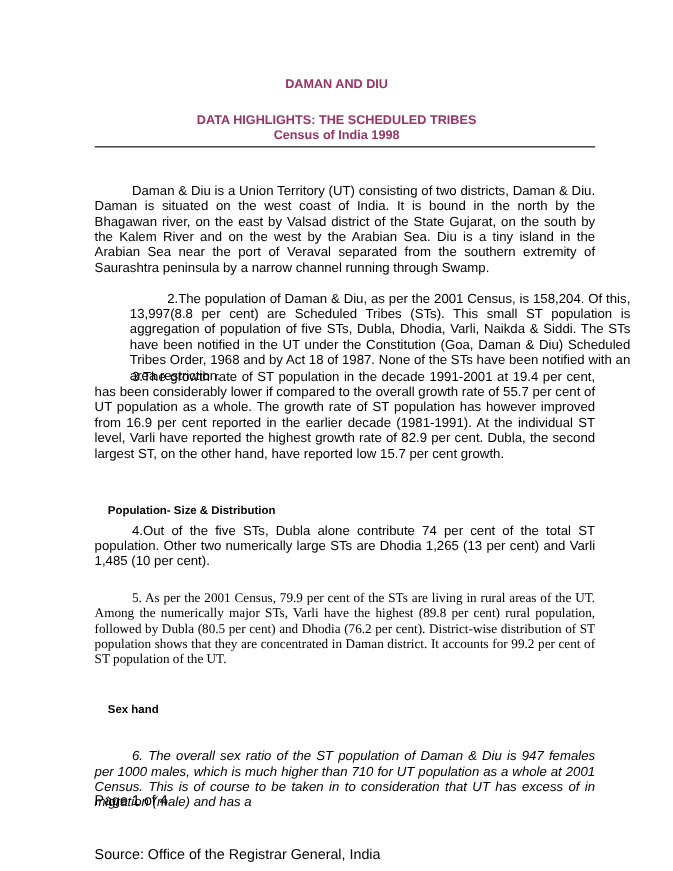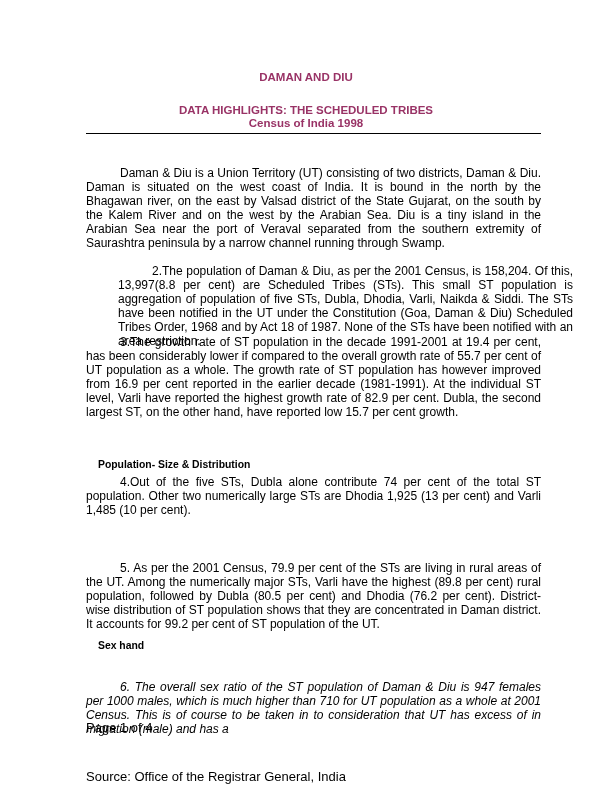--- a/index.html
+++ b/index.html
@@ -14,42 +14,42 @@
           border-top: 1px solid #000; }
   .para { position: absolute; left: 86px; width: 455px; font-size: 12px;
           line-height: 14px; text-align: justify; margin: 0; }
   .para .indent { display: inline-block; width: 34px; }
   .heading { position: absolute; left: 86px; font-size: 10.4px; font-weight: bold; margin: 12px; }
   #p1 { top: 166px; }
   #p2 { top: 264px; margin-left: 32px; }
   #p3 { top: 335px; }
   #h1 { top: 447px; }
   #p4 { top: 475px; }
-  #p5 { top: 561px; }
+  #p5 { top: 536px; font-family: Liberation Serif, serif; }
   #h2 { top: 628px; }
   #p6 { top: 680px; font-style: italic; }
   .footer { position: absolute; left: 86px; font-size: 13px; line-height: 9px; }
   #f1 { top: 723px; }
   #f2 { top: 772px; }
 </style>
 </head>
 <body>
 
 <div class="title" id="t1">DAMAN AND DIU</div>
 <div class="title" id="t2">DATA HIGHLIGHTS: THE SCHEDULED TRIBES</div>
 <div class="title" id="t3">Census of India 1998</div>
 <div class="rule"></div>
 
 <p class="para" id="p1"><span class="indent"></span><span>Daman &amp; Diu is a Union Territory (UT) consisting of two districts, Daman &amp; Diu. Daman is situated on the west coast of India. It is bound in the north by the Bhagawan river, on the east by Valsad district of the State Gujarat, on the south by the Kalem River and on the west by the Arabian Sea. Diu is a tiny island in the Arabian Sea near the port of Veraval separated from the southern extremity of Saurashtra peninsula by a narrow channel running through Swamp.</span></p>
 <p class="para" id="p2"><span class="indent"></span><span>2.The population of Daman &amp; Diu, as per the 2001 Census, is 158,204. Of this, 13,997(8.8 per cent) are Scheduled Tribes (STs). This small ST population is aggregation of population of five STs, Dubla, Dhodia, Varli, Naikda &amp; Siddi. The STs have been notified in the UT under the Constitution (Goa, Daman &amp; Diu) Scheduled Tribes Order, 1968 and by Act 18 of 1987. None of the STs have been notified with an area restriction.</span></p>
 <p class="para" id="p3"><span class="indent"></span><span>3.The growth rate of ST population in the decade 1991-2001 at 19.4 per cent, has been considerably lower if compared to the overall growth rate of 55.7 per cent of UT population as a whole. The growth rate of ST population has however improved from 16.9 per cent reported in the earlier decade (1981-1991). At the individual ST level, Varli have reported the highest growth rate of 82.9 per cent. Dubla, the second largest ST, on the other hand, have reported low 15.7 per cent growth.</span></p>
 
 <p class="heading" id="h1">Population- Size &amp; Distribution</p>
 
-<p class="para" id="p4"><span class="indent"></span><span>4.Out of the five STs, Dubla alone contribute 74 per cent of the total ST population. Other two numerically large STs are Dhodia 1,925 (13 per cent) and Varli 1,485 (10 per cent).</span></p>
+<p class="para" id="p4"><span class="indent"></span><span>4.Out of the five STs, Dubla alone contribute 74 per cent of the total ST population. Other two numerically large STs are Dhodia 1,265 (13 per cent) and Varli 1,485 (10 per cent).</span></p>
 <p class="para" id="p5"><span class="indent"></span><span>5. As per the 2001 Census, 79.9 per cent of the STs are living in rural areas of the UT.  Among the numerically major STs, Varli have the highest (89.8 per cent) rural population, followed by Dubla (80.5 per cent) and Dhodia (76.2 per cent).  District-wise distribution of ST population shows that they are concentrated in Daman district. It accounts for 99.2 per cent of ST population of the UT.</span></p>
 
 <p class="heading" id="h2">Sex hand</p>
 
 <p class="para" id="p6"><span class="indent"></span><span>6. The overall sex ratio of the ST population of Daman &amp; Diu is 947 females per 1000 males, which is much higher than 710 for UT population as a whole at 2001 Census. This is of course to be taken in to consideration that UT has excess of in migration (male) and has a</span></p>
 
 <div class="footer" id="f1">Page 1 of 4</div>
 <div class="footer" id="f2">Source: Office of the Registrar General, India</div>
 
 </body></html>

